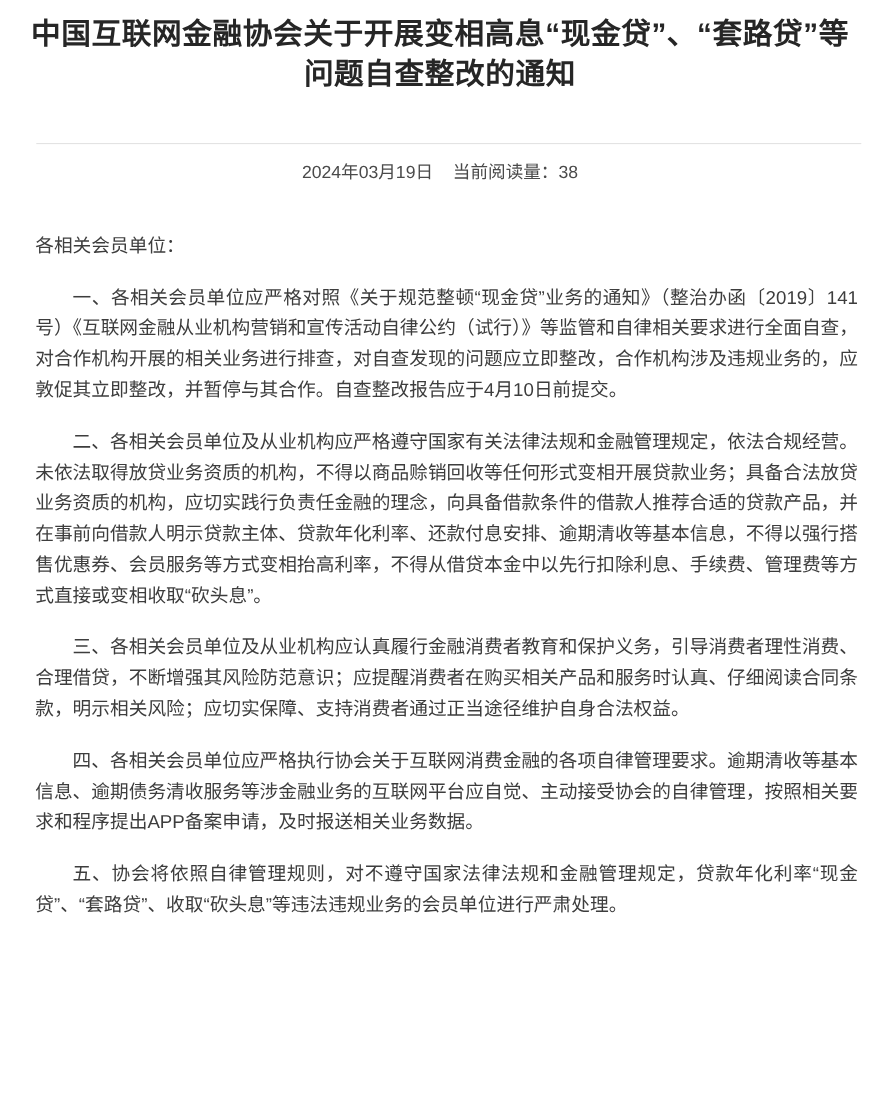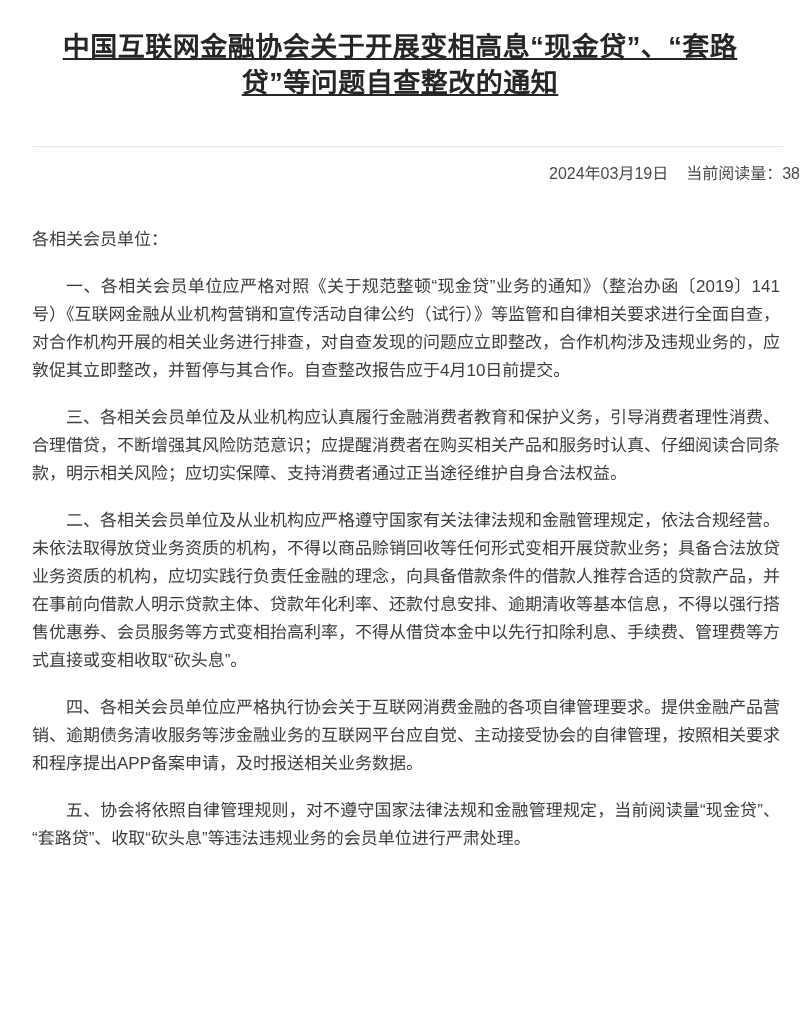--- a/index.html
+++ b/index.html
@@ -14,39 +14,38 @@
     font-family: "Liberation Sans", sans-serif;
     -webkit-font-smoothing: antialiased;
   }
   .page {
     width: 800px;
     height: 1014px;
     background: #ffffff;
     box-sizing: border-box;
   }
   .title {
-    margin: 16px;
+    margin: 0;
     padding: 13px 28px 0 28px;
     font-size: 27px;
     line-height: 36px;
     font-weight: 600;
     letter-spacing: 0.5px;
     text-align: center;
     color: #262626;
-    text-decoration: underline;
   }
   .divider {
     border: none;
     border-top: 1px solid #e3e3e3;
     height: 0;
     margin: 45px 17px 0 33px;
   }
   .meta {
     margin-top: 15px;
-    text-align: right;
+    text-align: center;
     font-size: 16px;
     line-height: 24px;
     color: #4a4a4a;
   }
   .meta .read-label {
     margin-left: 18px;
   }
   .content {
     margin: 40px 20px 0 32px;
     font-size: 17px;
@@ -75,19 +74,19 @@
 
   <hr class="divider">
 
   <div class="meta">
     <span>2024年03月19日</span><span class="read-label">当前阅读量：</span><span>38</span>
   </div>
 
   <div class="content">
     <p class="no-indent">各相关会员单位：</p>
     <p>一、各相关会员单位应严格对照《关于规范整顿“现金贷”业务的通知》（整治办函〔2019〕141号）《互联网金融从业机构营销和宣传活动自律公约（试行）》等监管和自律相关要求进行全面自查，对合作机构开展的相关业务进行排查，对自查发现的问题应立即整改，合作机构涉及违规业务的，应敦促其立即整改，并暂停与其合作。自查整改报告应于4月10日前提交。</p>
+    <p>二、各相关会员单位及从业机构应严格遵守国家有关法律法规和金融管理规定，依法合规经营。未依法取得放贷业务资质的机构，不得以商品赊销回收等任何形式变相开展贷款业务；具备合法放贷业务资质的机构，应切实践行负责任金融的理念，向具备借款条件的借款人推荐合适的贷款产品，并在事前向借款人明示贷款主体、贷款年化利率、还款付息安排、逾期清收等基本信息，不得以强行搭售优惠券、会员服务等方式变相抬高利率，不得从借贷本金中以先行扣除利息、手续费、管理费等方式直接或变相收取“砍头息”。</p>
     <p>三、各相关会员单位及从业机构应认真履行金融消费者教育和保护义务，引导消费者理性消费、合理借贷，不断增强其风险防范意识；应提醒消费者在购买相关产品和服务时认真、仔细阅读合同条款，明示相关风险；应切实保障、支持消费者通过正当途径维护自身合法权益。</p>
-    <p>二、各相关会员单位及从业机构应严格遵守国家有关法律法规和金融管理规定，依法合规经营。未依法取得放贷业务资质的机构，不得以商品赊销回收等任何形式变相开展贷款业务；具备合法放贷业务资质的机构，应切实践行负责任金融的理念，向具备借款条件的借款人推荐合适的贷款产品，并在事前向借款人明示贷款主体、贷款年化利率、还款付息安排、逾期清收等基本信息，不得以强行搭售优惠券、会员服务等方式变相抬高利率，不得从借贷本金中以先行扣除利息、手续费、管理费等方式直接或变相收取“砍头息”。</p>
-    <p>四、各相关会员单位应严格执行协会关于互联网消费金融的各项自律管理要求。提供金融产品营销、逾期债务清收服务等涉金融业务的互联网平台应自觉、主动接受协会的自律管理，按照相关要求和程序提出APP备案申请，及时报送相关业务数据。</p>
-    <p>五、协会将依照自律管理规则，对不遵守国家法律法规和金融管理规定，当前阅读量“现金贷”、“套路贷”、收取“砍头息”等违法违规业务的会员单位进行严肃处理。</p>
+    <p>四、各相关会员单位应严格执行协会关于互联网消费金融的各项自律管理要求。逾期清收等基本信息、逾期债务清收服务等涉金融业务的互联网平台应自觉、主动接受协会的自律管理，按照相关要求和程序提出APP备案申请，及时报送相关业务数据。</p>
+    <p>五、协会将依照自律管理规则，对不遵守国家法律法规和金融管理规定，贷款年化利率“现金贷”、“套路贷”、收取“砍头息”等违法违规业务的会员单位进行严肃处理。</p>
   </div>
 
 </div>
 
 </body></html>

